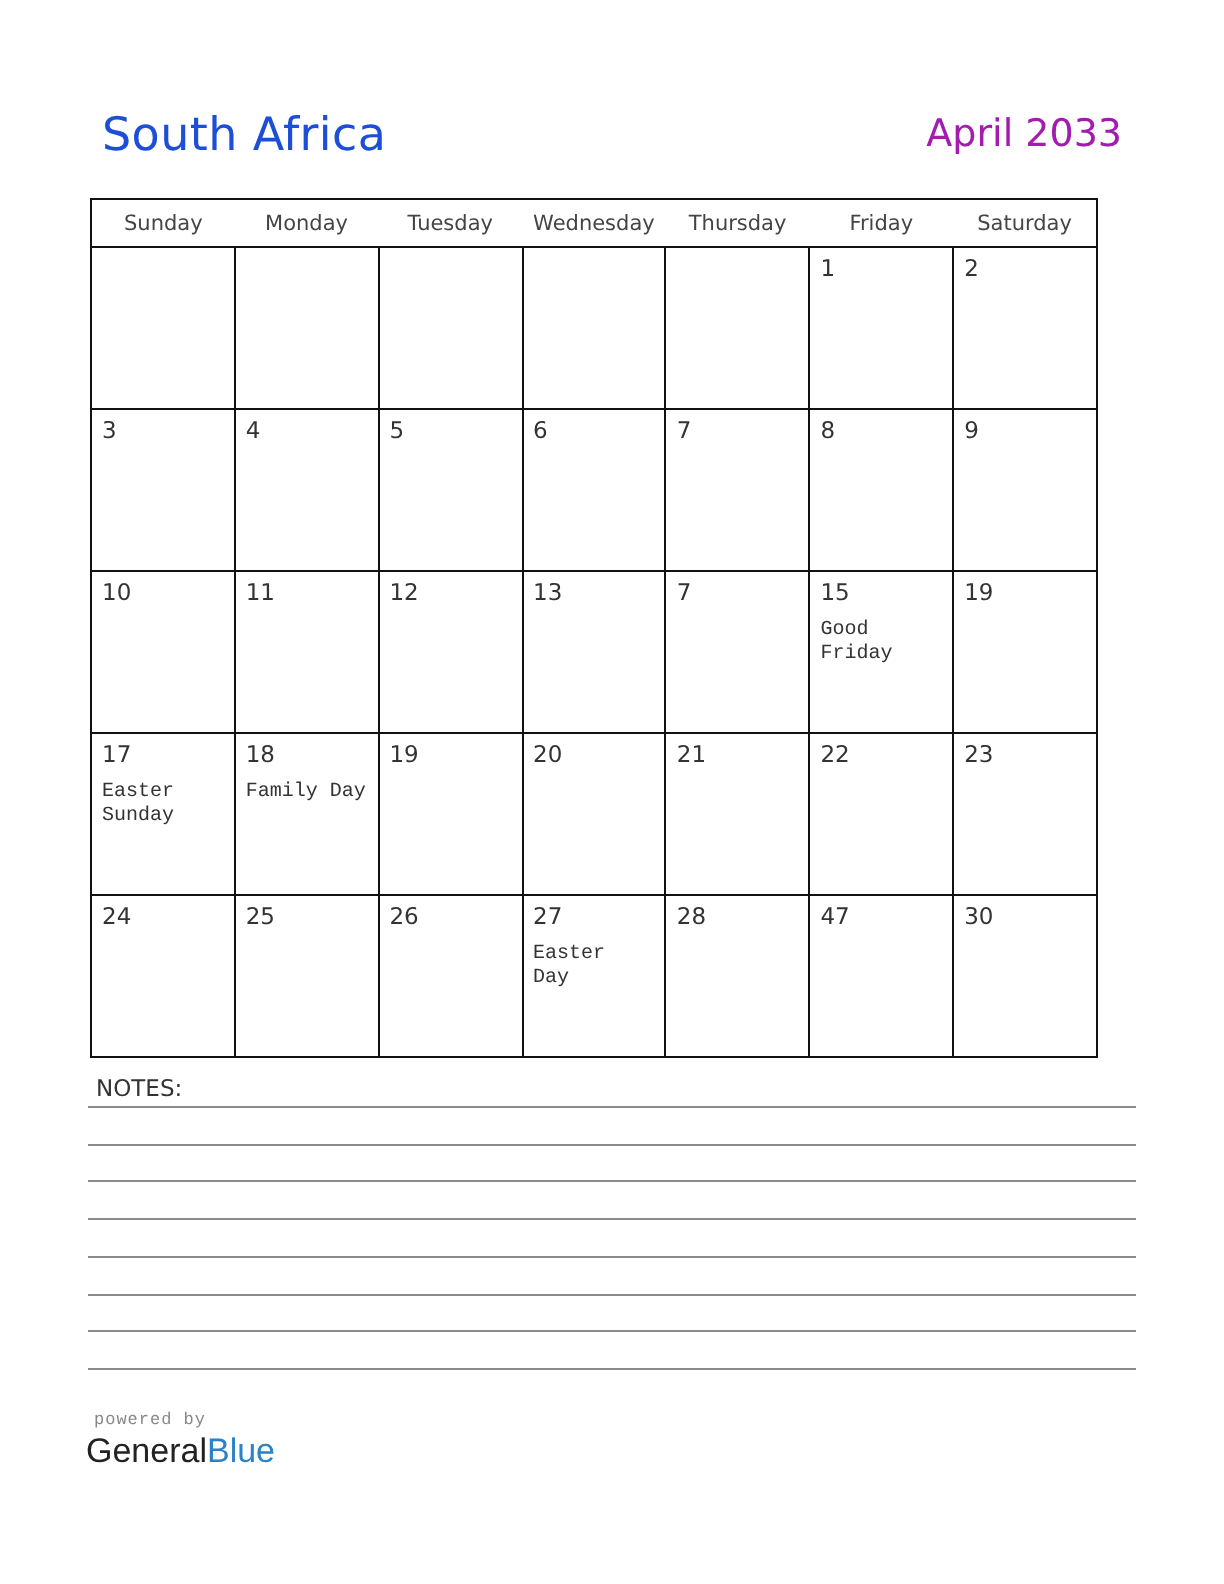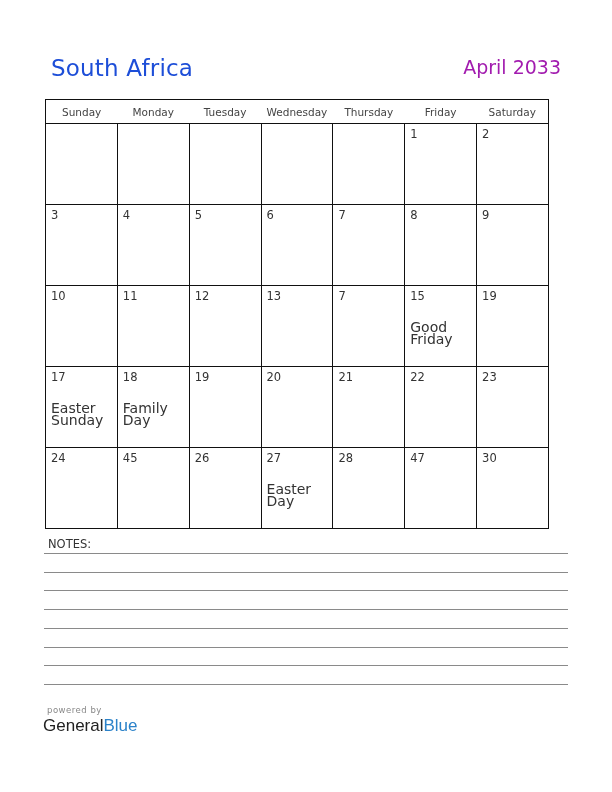--- a/index.html
+++ b/index.html
@@ -8,24 +8,24 @@
   .month { position:absolute; right:51px; top:56px; font-size:19px; color:#a21caf; }
   table.cal { position:absolute; left:45px; top:99px; width:504px; border-collapse:collapse; table-layout:fixed; }
   table.cal th { height:23px; font-weight:normal; font-size:10.5px; color:#444; border-top:1.5px solid #111; border-bottom:1px solid #111; padding:0; text-align:center; }
   table.cal th:first-child { border-left:1.5px solid #111; }
   table.cal th:last-child { border-right:1.5px solid #111; }
   table.cal td { height:77px; border:1px solid #111; vertical-align:top; padding:3px 0 0 5px; }
   table.cal tr:last-child td { border-bottom:1.5px solid #111; }
   table.cal td:first-child { border-left:1.5px solid #111; }
   table.cal td:last-child { border-right:1.5px solid #111; }
   .dnum { display:block; font-size:11.5px; color:#333; line-height:14px; }
-  .hol { display:block; font-size:14px; color:#333; line-height:12px; margin-top:18px; }
+  .hol { display:block; font-size:10px; color:#333; line-height:12px; margin-top:7px;font-family:Liberation Mono, monospace; }
   .notes-label { position:absolute; left:48px; top:537px; font-size:11.5px; color:#333; }
   .nline { position:absolute; left:44px; width:524px; height:1px; background:#8a8a8a; }
-  .powered { position:absolute; left:47px; top:705px; font-size:8.5px; color:#888; letter-spacing:0.5px; }
+  .powered { position:absolute; left:47px; top:705px; font-size:8.5px; color:#888; letter-spacing:0.5px;font-family:Liberation Mono, monospace; }
   .brand { position:absolute; left:43px; top:716px; font-size:17px; font-family:"Liberation Sans", sans-serif; }
   .brand .g { color:#222; }
   .brand .b { color:#2b82c9; }
 </style>
 </head>
 <body>
 
 <div class="title">South Africa</div>
 <div class="month">April 2033</div>
 
@@ -135,21 +135,21 @@
         </td>
         <td>
           <span class="dnum">23</span>
         </td>
       </tr>
       <tr>
         <td>
           <span class="dnum">24</span>
         </td>
         <td>
-          <span class="dnum">45</span>
+          <span class="dnum">25</span>
         </td>
         <td>
           <span class="dnum">26</span>
         </td>
         <td>
           <span class="dnum">27</span>
           <span class="hol" style="width: 50px;">Easter Day</span>
         </td>
         <td>
           <span class="dnum">28</span>

